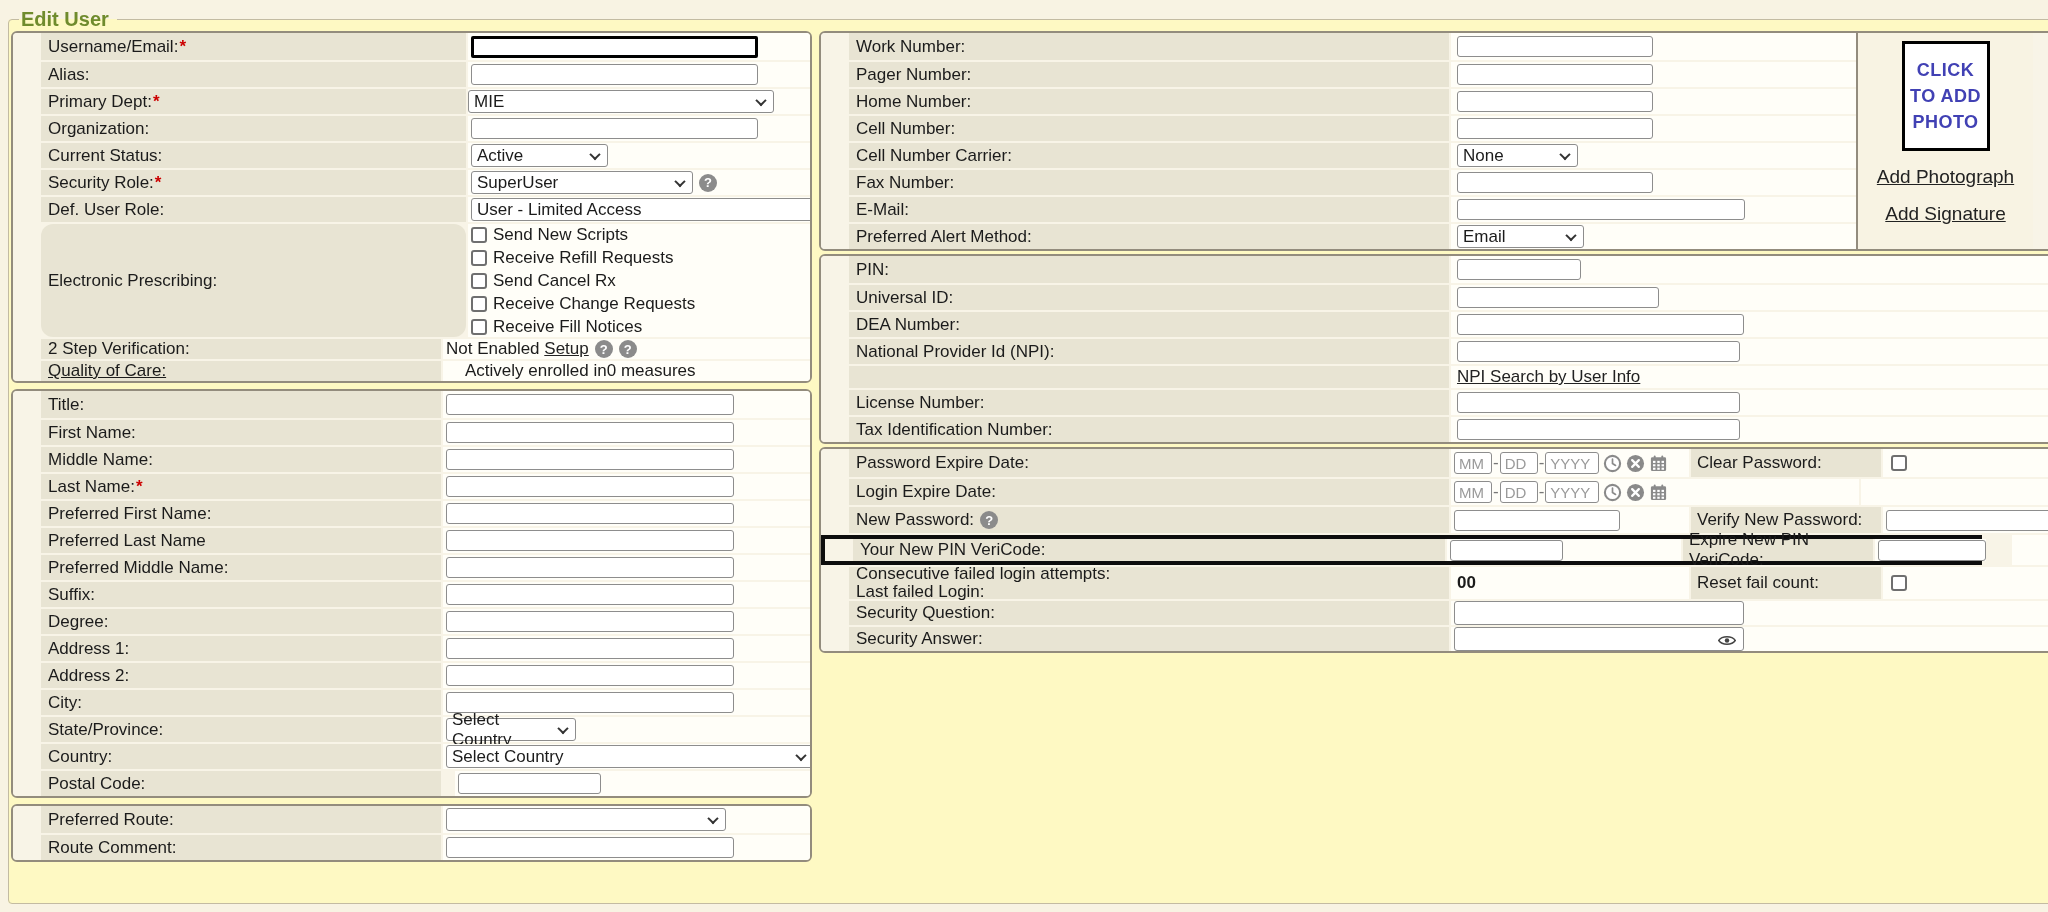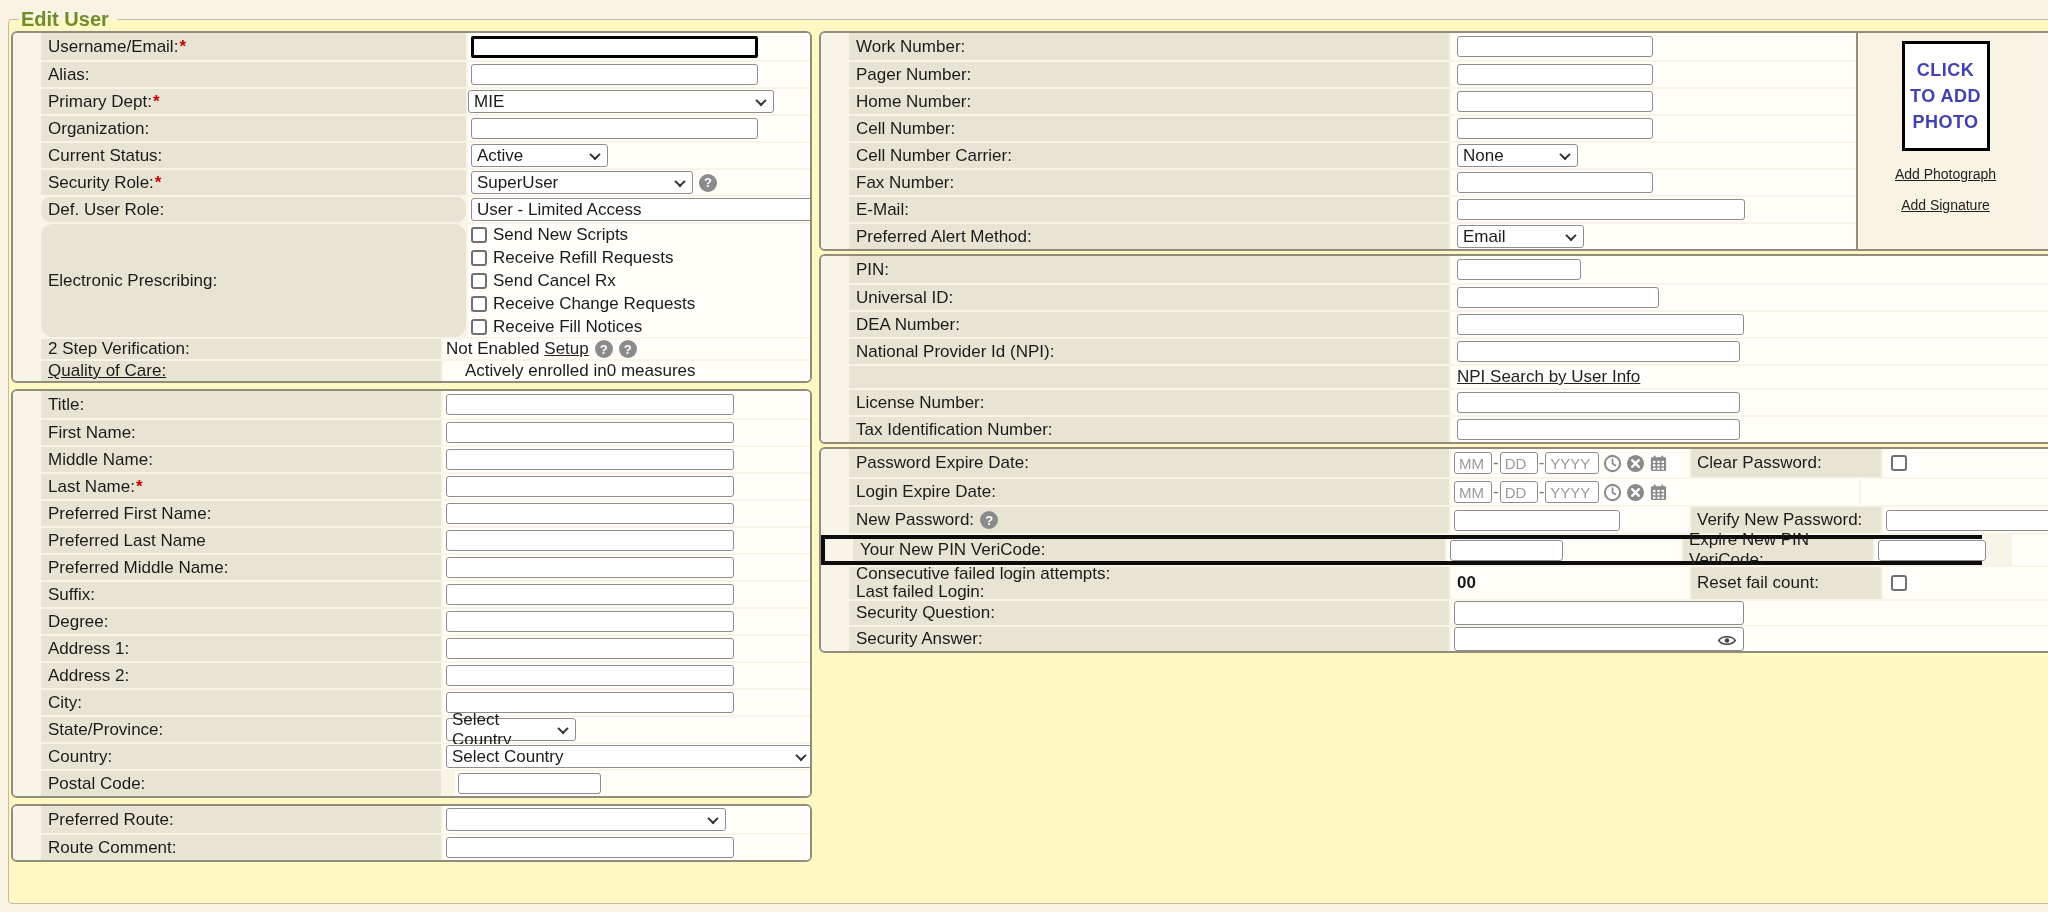--- a/index.html
+++ b/index.html
@@ -68,21 +68,21 @@
   .photo-cell {
     width:177px; border-left:2px solid #938c7d; background:#f8f3e3;
     display:flex; flex-direction:column; align-items:center; flex:0 0 auto;
   }
   .photo-frame {
     width:88px; height:110px; border:3px solid #000; background:#fff; margin-top:8px;
     color:#4141b4; font-weight:bold; font-size:18px; letter-spacing:0.5px;
     display:flex; flex-direction:column; align-items:center; justify-content:center;
     line-height:26px; cursor:pointer; text-align:center;
   }
-  .photo-link { font-size:14px; margin-top:15px; }
+  .photo-link { font-size:19px; margin-top:15px; }
 </style>
 </head>
 <body>
 
 <fieldset class="main">
   <legend class="main-legend">Edit User</legend>
   <div class="cols">
     <div class="col-left">
       <div class="box" id="box1">
           <div class="row" style="height: 27px;">
@@ -140,21 +140,21 @@
             </div>
             <div class="cell vcell" style="padding-left: 3px;">
               <div class="tselect" style="width: 222px;">
                 <span class="selval">SuperUser</span>
                 <span class="chev"></span>
               </div>
               <span class="help"></span>
             </div>
           </div>
           <div class="row" style="height: 27px;">
-            <div class="cell lcell" style="width: 425px; border-radius: 9px;">
+            <div class="cell lcell" style="width: 425px;">
               <span>Def. User Role:</span>
             </div>
             <div class="cell vcell" style="padding-left: 3px;">
               <div class="tselect" style="width: 366px;">
                 <span class="selval">User - Limited Access</span>
                 <span class="chev"></span>
               </div>
             </div>
           </div>
           <div class="row" style="height: 115px;">

